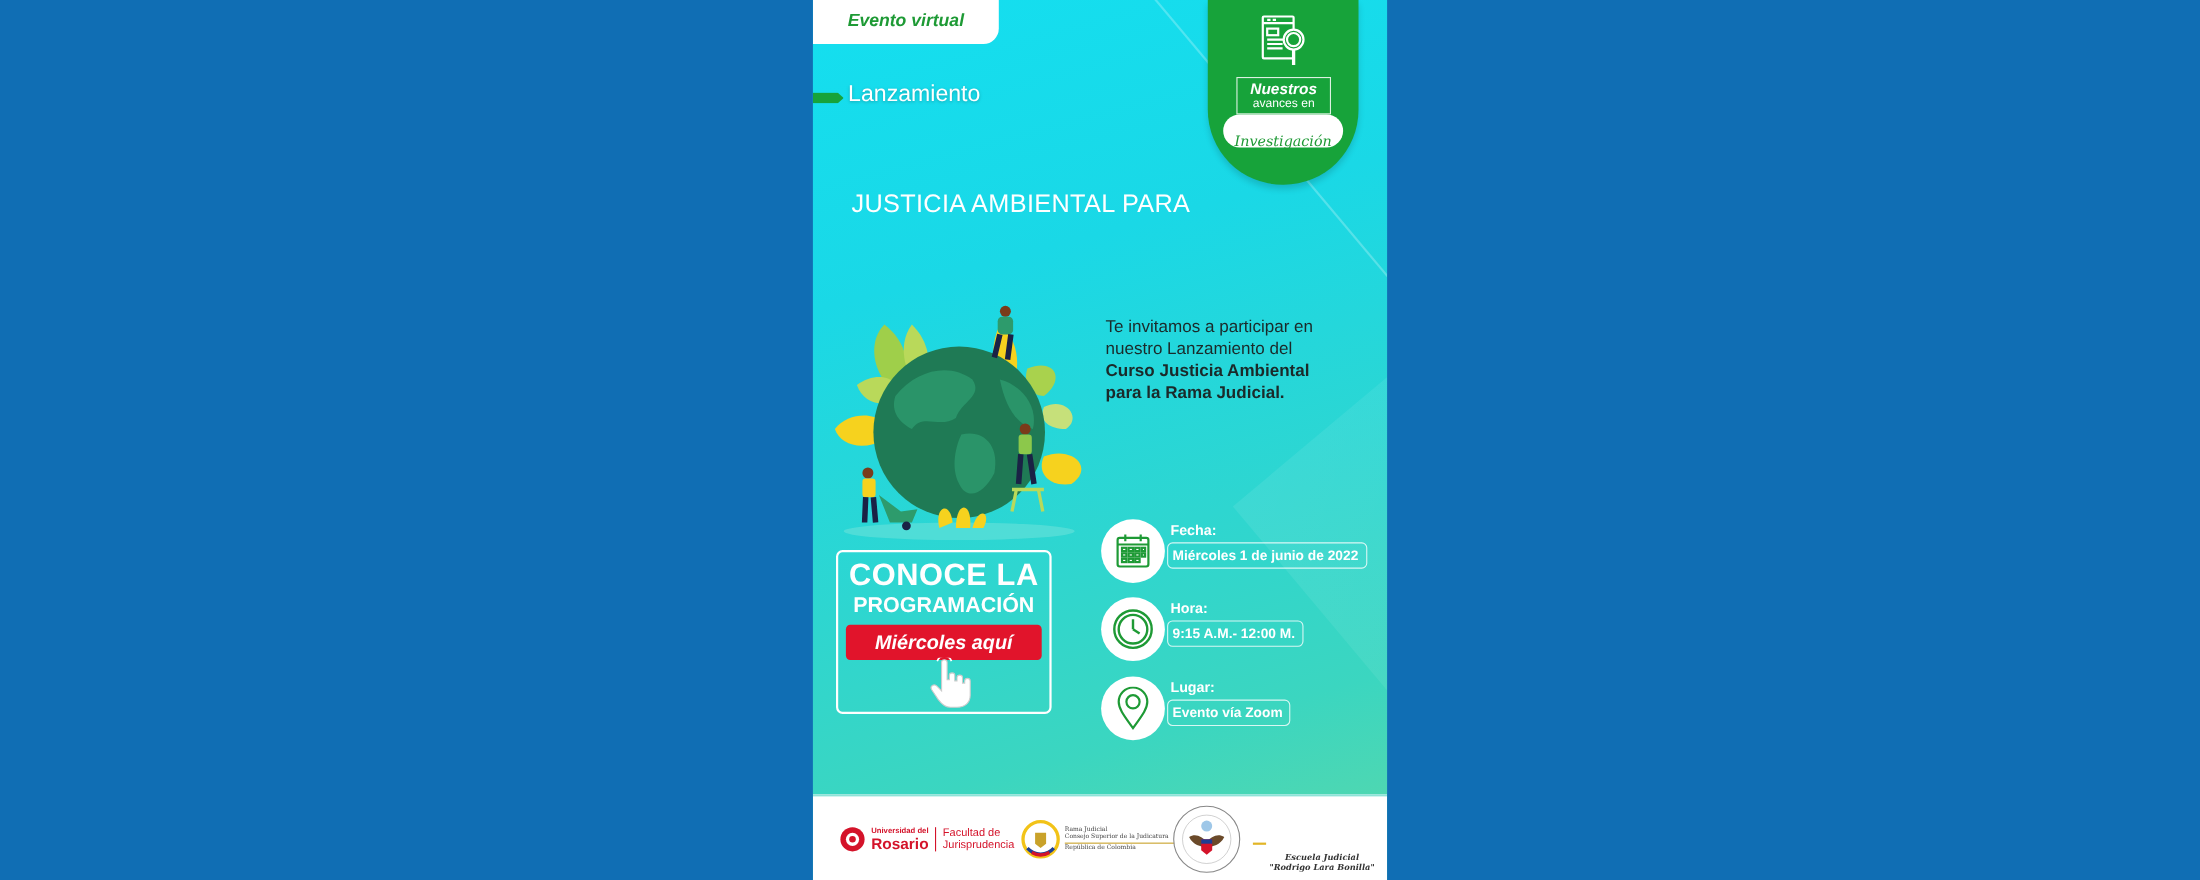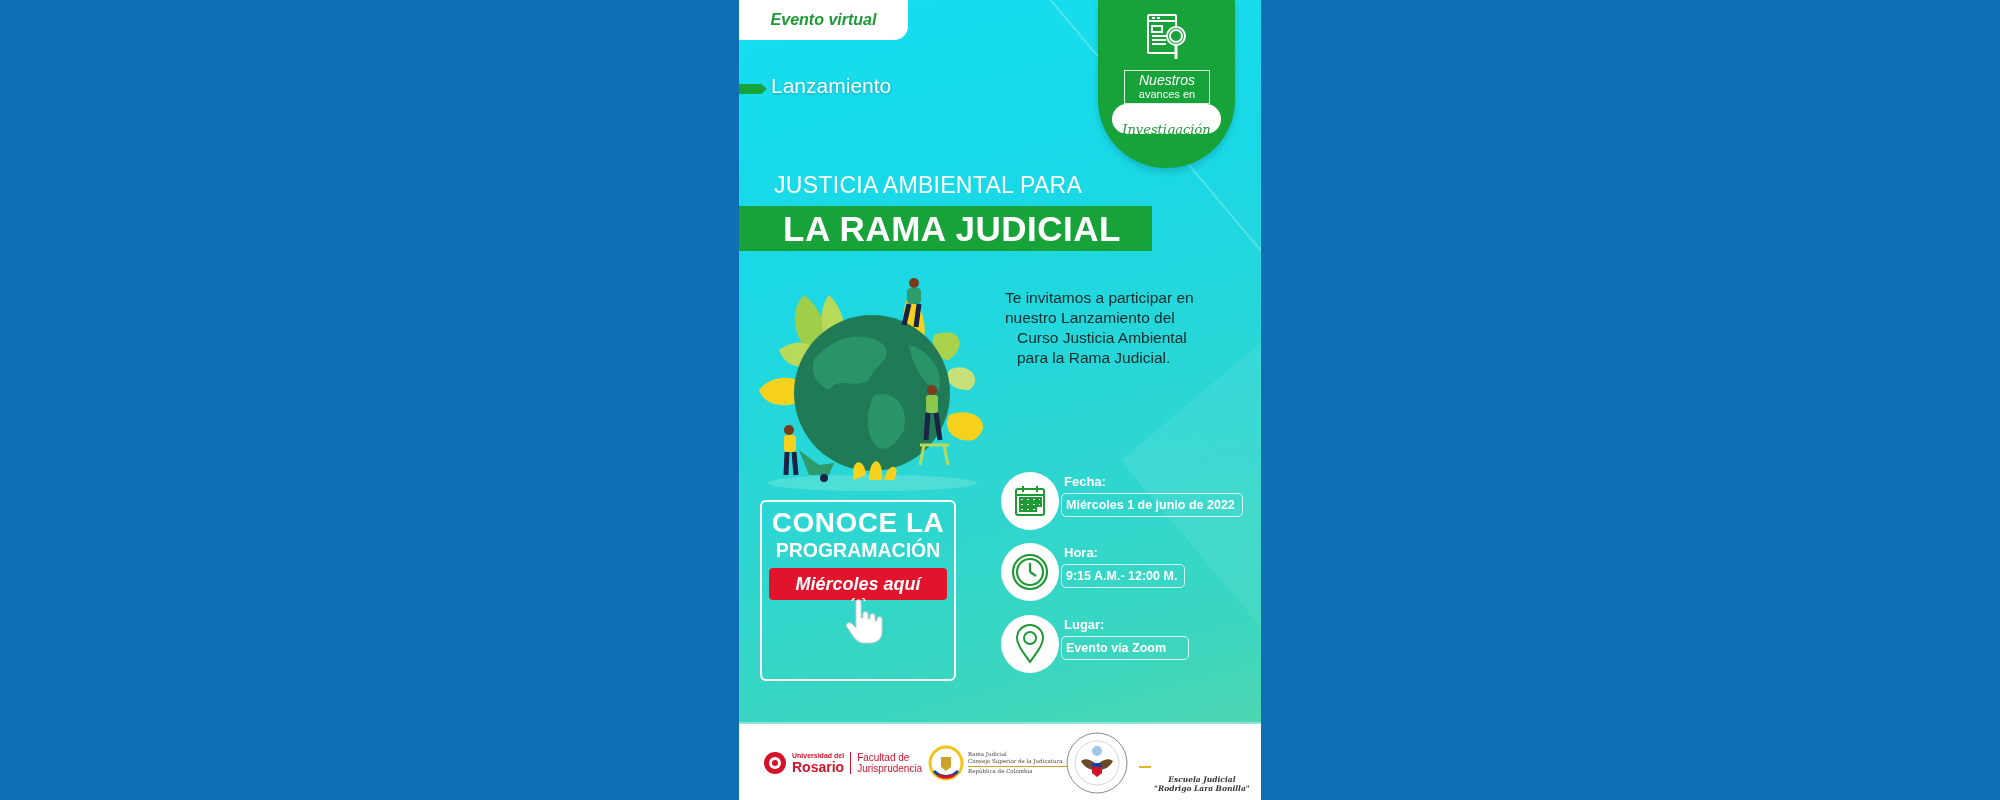--- a/index.html
+++ b/index.html
@@ -35,21 +35,21 @@
   .badge {
     position: absolute; left: 359px; top: 0; width: 137px; height: 168px;
     background: #17a33a; border-radius: 0 0 68px 68px;
     box-shadow: 0 4px 6px rgba(0,0,0,0.15);
   }
   .badge .doc-icon { position: absolute; left: 44px; top: 12px; width: 52px; height: 52px; }
   .badge .label-box {
     position: absolute; left: 26px; top: 70px; width: 86px; height: 34px;
     border: 1px solid rgba(255,255,255,0.85); text-align: center; color: #fff;
   }
-  .badge .label-box .b1 { font-weight: normal; font-style: italic; font-size: 14px; line-height: 16px; display: block; margin-top: 1px; }
+  .badge .label-box .b1 { font-weight: bold; font-style: italic; font-size: 14px; line-height: 16px; display: block; margin-top: 1px; }
   .badge .label-box .b2 { font-size: 11px; line-height: 13px; display: block; }
   .badge .pill {
     position: absolute; left: 14px; top: 104px; width: 109px; height: 30px;
     background: #fff; border-radius: 15px; display: flex; align-items: center; justify-content: center;
   }
   .badge .pill span { font-family: "DejaVu Serif", serif; font-style: italic; color: #1e9a35; font-size: 13px; margin-top: 20px; }
   .launch-arrow {
     position: absolute; left: 0; top: 84px; width: 28px; height: 10px;
     background: #17a33a; clip-path: polygon(0 0, 80% 0, 100% 50%, 80% 100%, 0 100%);
   }
@@ -67,33 +67,33 @@
   }
   .title-bar {
     position: absolute; left: 0; top: 206px; width: 413px; height: 45px; background: #17a33a;
     display: flex; align-items: center;
   }
   .title-bar span { color: #fff; font-weight: bold; font-size: 35px; margin-left: 44px; letter-spacing: 0.5px; }
   .illustration { position: absolute; left: 5px; top: 265px; width: 255px; height: 230px; }
   .intro {
     position: absolute; left: 266px; top: 288px; width: 240px; color: #1b2a2a; font-size: 15.5px; line-height: 20px;
   }
-  .intro b { display: block; font-weight: normal; margin-left: 12px; }
+  .intro b { display: block; font-weight: bold; }
   .info-row { position: absolute; left: 262px; }
   .info-row .circle {
     position: absolute; left: 0; top: 0; width: 58px; height: 58px; border-radius: 50%;
     background: #fff; display: flex; align-items: center; justify-content: center;
   }
   .info-row .lbl { position: absolute; left: 63px; top: 2px; color: #fff; font-weight: bold; font-size: 13px; }
   .info-row .val {
     position: absolute; left: 60px; top: 21px; height: 24px; border: 1px solid rgba(255,255,255,0.8);
     border-radius: 5px; color: #fff; font-size: 12.5px; font-weight: bold; line-height: 22px; padding: 0 7px 0 4px; white-space: nowrap;
   }
   .cta {
-    position: absolute; left: 21px; top: 500px; width: 196px; height: 181px;
+    position: absolute; left: 21px; top: 500px; width: 196px; height: 149px;
     border: 2px solid #fff; border-radius: 6px; text-align: center;
   }
   .cta .c1 { color: #fff; font-weight: bold; font-size: 28px; margin-top: 6px; line-height: 30px; display: block; letter-spacing: 0.5px; }
   .cta .c2 { color: #fff; font-weight: bold; font-size: 19.5px; line-height: 24px; display: block; }
   .cta .reg-btn {
     position: absolute; left: 7px; top: 66px; width: 178px; height: 32px; background: #e1142b;
     border-radius: 4px; display: flex; align-items: center; justify-content: center; cursor: pointer;
   }
   .cta .reg-btn span { color: #fff; font-weight: bold; font-style: italic; font-size: 18px; }
   .cta .hand { position: absolute; left: 82px; top: 96px; width: 40px; height: 46px; }
@@ -140,23 +140,20 @@
     </div>
     <div class="pill">
       <span>Investigación</span>
     </div>
   </div>
 
   <div class="launch-arrow"></div>
   <div class="launch-1">Lanzamiento</div>
 
   <div class="title-1">JUSTICIA AMBIENTAL PARA</div>
-  <div class="title-bar">
-    <span>LA RAMA JUDICIAL</span>
-  </div>
 
   <svg class="illustration" viewBox="0 0 255 230">
     <ellipse cx="128" cy="218" rx="105" ry="8" fill="#5fe0d9" opacity="0.7"></ellipse>
 
     <path d="M60 30 C40 50 55 90 80 95 C85 70 80 45 60 30Z" fill="#9fcf4a"></path>
     <path d="M85 30 C70 50 80 80 95 90 C105 65 100 45 85 30Z" fill="#b9d95a"></path>
     <path d="M165 30 C185 45 185 80 170 95 C158 75 155 50 165 30Z" fill="#f6d21e"></path>
     <path d="M190 70 C215 60 225 80 205 95 C195 95 185 85 190 70Z" fill="#a9d24d"></path>
     <path d="M15 125 C30 105 70 110 60 135 C40 145 20 140 15 125Z" fill="#f6d21e"></path>
     <path d="M205 150 C230 140 252 160 230 175 C210 178 198 165 205 150Z" fill="#f6d21e"></path>
@@ -231,21 +228,21 @@
   </div>
 
   <div class="info-row" style="top:615px;">
     <div class="circle">
       <svg width="30" height="40" viewBox="0 0 30 40" fill="none" stroke="#1e9a35" stroke-width="2">
         <path d="M15 38 C8 28 2 21 2 14 A13 13 0 0 1 28 14 C28 21 22 28 15 38Z"></path>
         <circle cx="15" cy="14" r="6"></circle>
       </svg>
     </div>
     <span class="lbl">Lugar:</span>
-    <span class="val" style="padding-right:22px;">Evento vía Zoom</span>
+    <span class="val" style="padding-right:6px;">Evento vía Zoom</span>
   </div>
 
   <div class="cta">
     <span class="c1">CONOCE LA</span>
     <span class="c2">PROGRAMACIÓN</span>
     <div class="reg-btn">
       <span>Miércoles aquí</span>
     </div>
     <svg class="hand" viewBox="0 0 40 46">
       <path d="M12 4 C12 1 17 1 17 4 L17 20 L19 20 L19 16 C19 13 24 13 24 16 L24 21 L26 21 L26 18 C26 15 31 15 31 18 L31 23 L33 23 L33 21 C33 18 38 18 38 21 L38 34 C38 41 33 45 26 45 L20 45 C15 45 12 42 9 38 L3 29 C1 26 5 23 8 26 L12 30 Z" fill="#fff" stroke="#ccc" stroke-width="1"></path>

